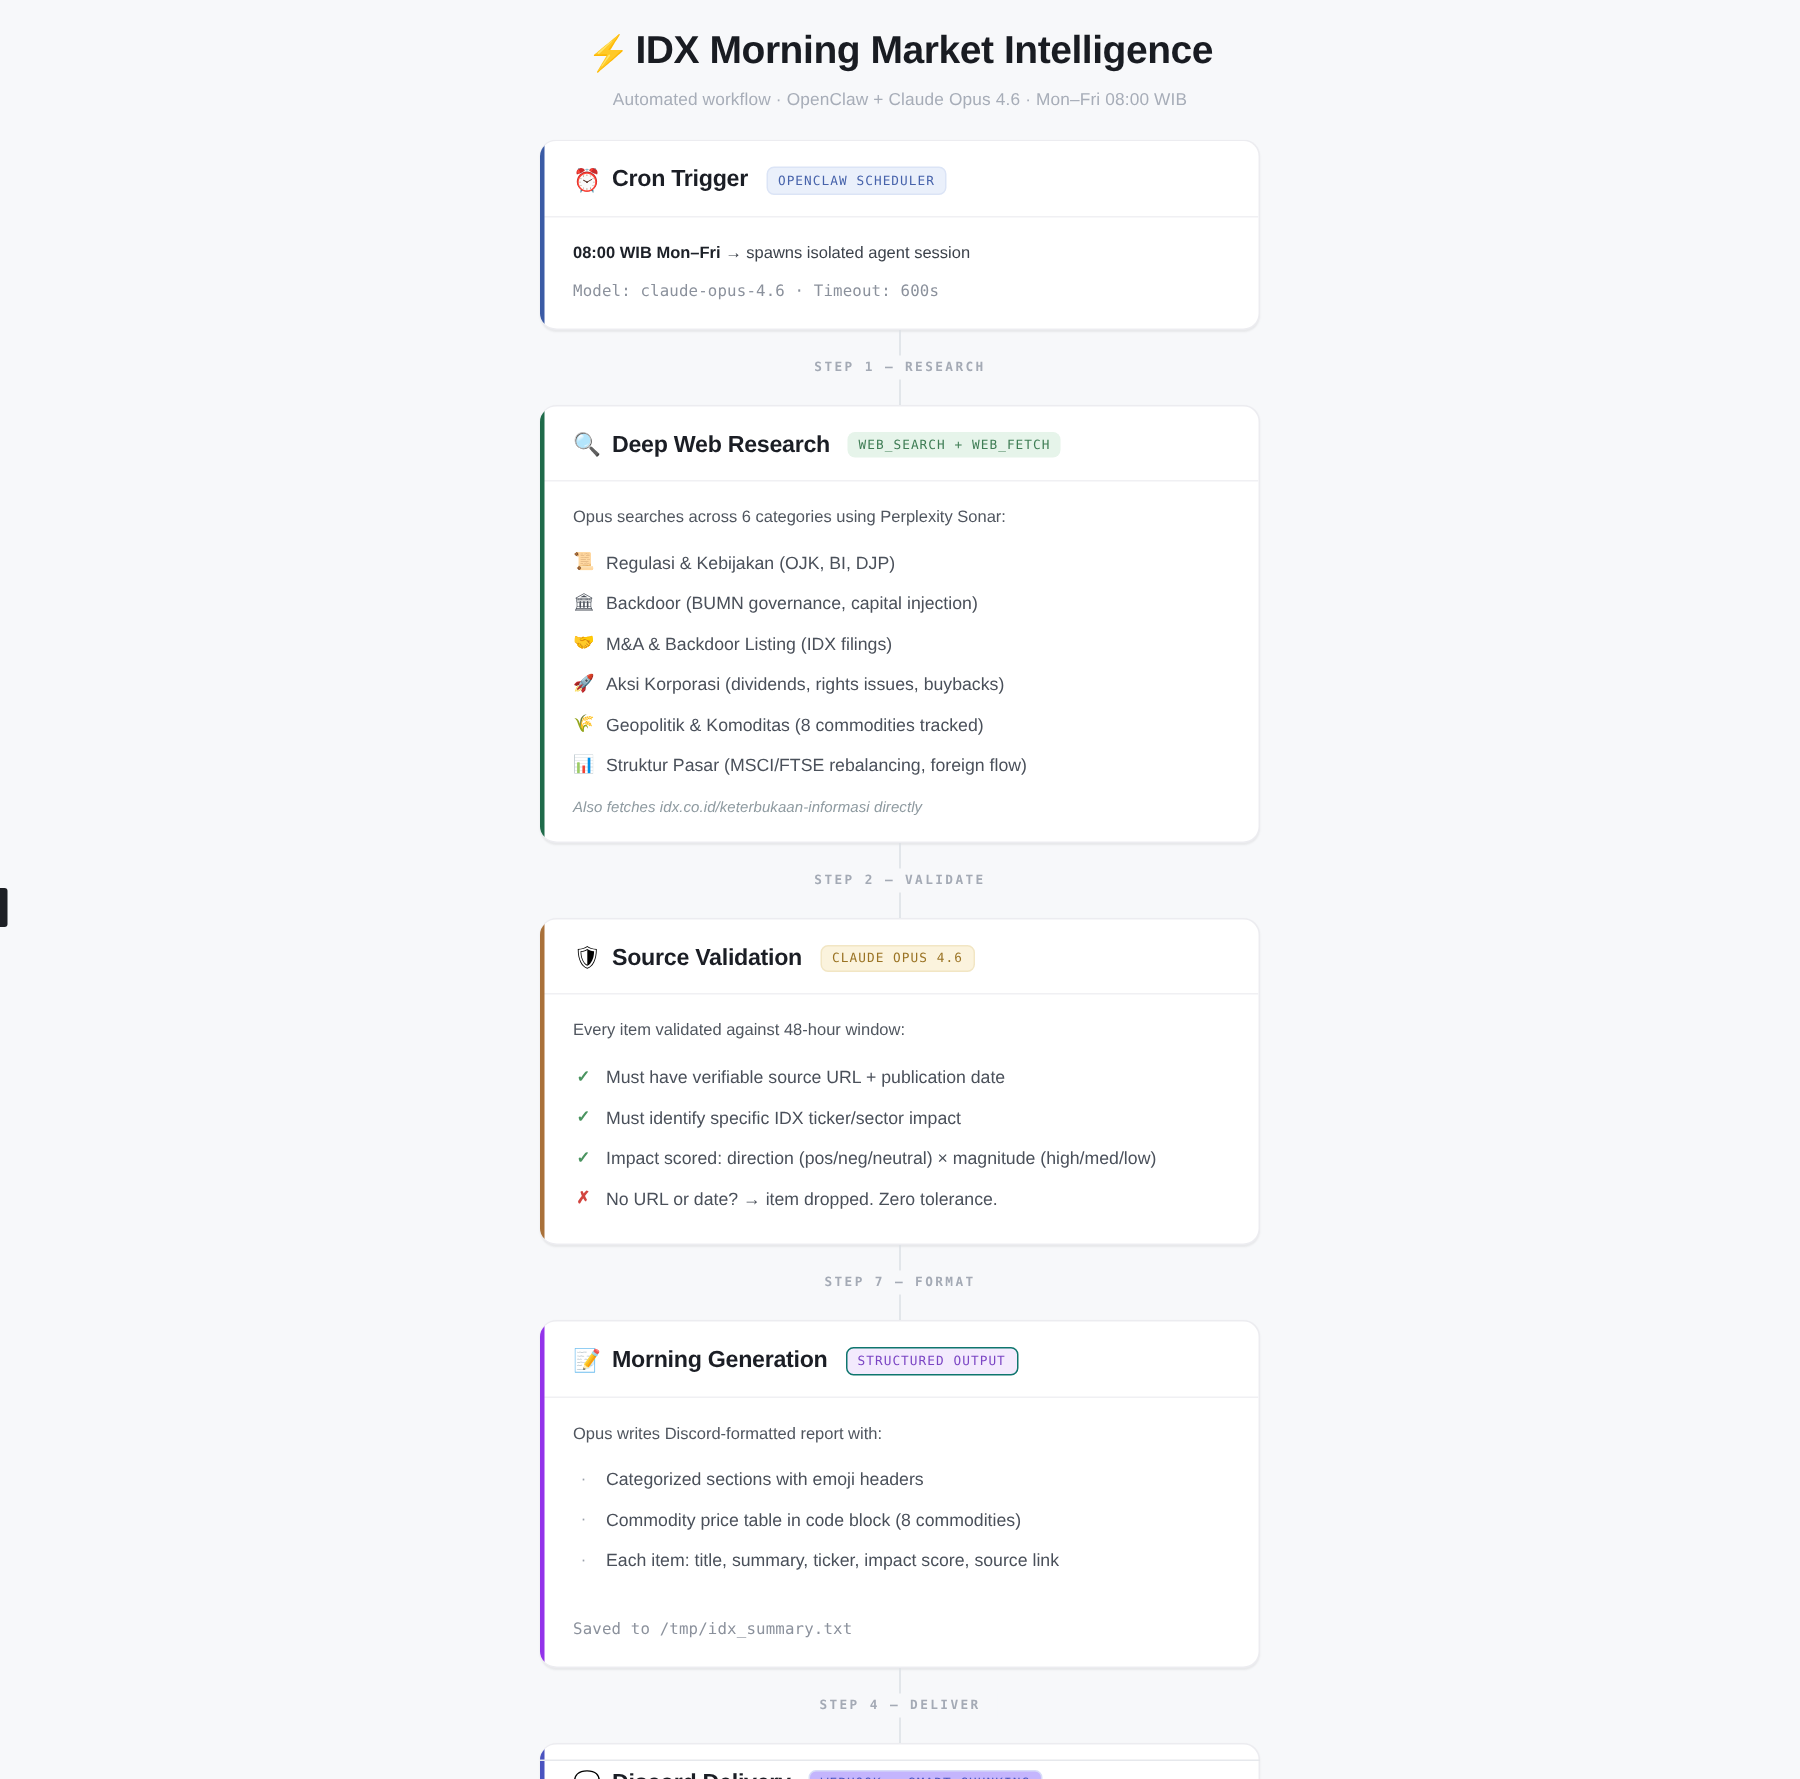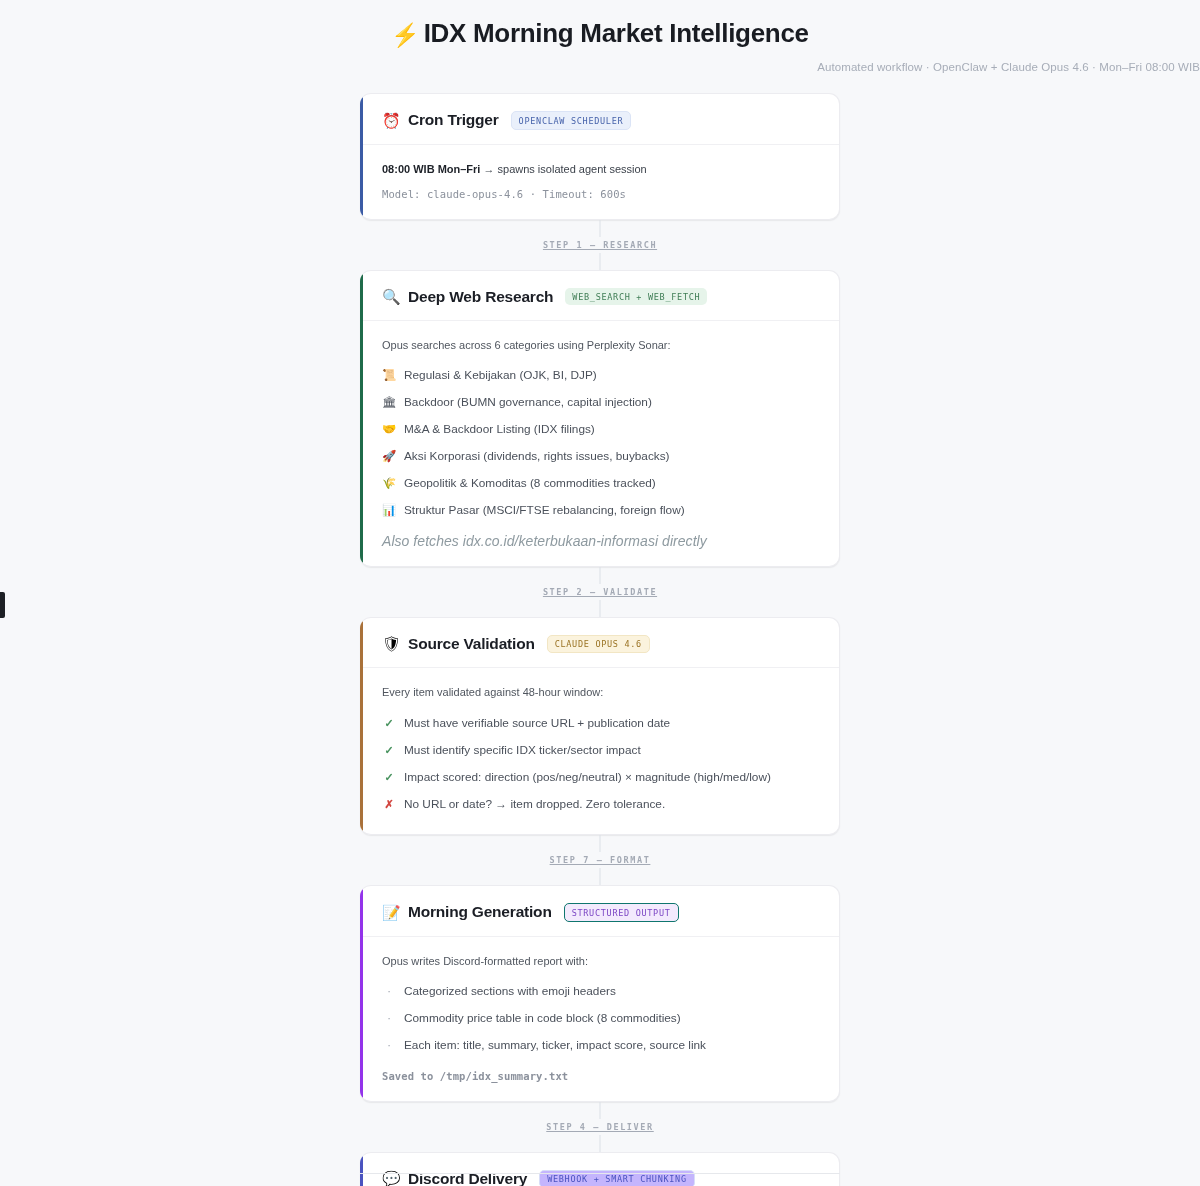--- a/index.html
+++ b/index.html
@@ -47,21 +47,20 @@
   .header-title .bolt {
     font-size: 23px;
     vertical-align: -1px;
     margin-right: 4px;
   }
   .header-sub {
     margin-top: 9px;
     font-size: 11.5px;
     color: #a7adb8;
     letter-spacing: 0.1px;
-    text-align: right;
   }
 
   
   .flow {
     width: 480px;
     margin: 20px auto 0 auto;
     position: relative;
   }
 
   
@@ -155,27 +154,27 @@
   ul.items li .li-icon.dot   { color: #9aa0ab; font-size: 11px; }
 
   .mono {
     font-family: "DejaVu Sans Mono", monospace;
     font-size: 10.5px;
     color: #8b919c;
     letter-spacing: 0.1px;
     line-height: 16px;
   }
   .note-italic {
-    font-size: 14px;
+    font-size: 10px;
     font-style: italic;
     color: #8e9aa0;
     margin-top: 9px;
     letter-spacing: 0.05px;
   }
-  .saved-line { margin-top: 9px; font-weight: bold; }
+  .saved-line { margin-top: 24px; }
 
   
   .connector {
     position: relative;
     height: 50px;
   }
   .connector .vline {
     position: absolute;
     left: 50%;
     transform: translateX(-50%);
@@ -190,21 +189,20 @@
     top: 50%;
     transform: translate(-50%, -50%);
     background: #f7f8fa;
     padding: 3px 12px;
     font-family: "DejaVu Sans Mono", monospace;
     font-size: 8.5px;
     font-weight: bold;
     letter-spacing: 1.6px;
     color: #a4aab5;
     white-space: nowrap;
-    text-decoration: underline;
   }
 
   
   .bottom-divider {
     position: absolute;
     left: 360px;
     right: 360px;
     top: 1173px;
     height: 1px;
     background: #e6e8ec;

